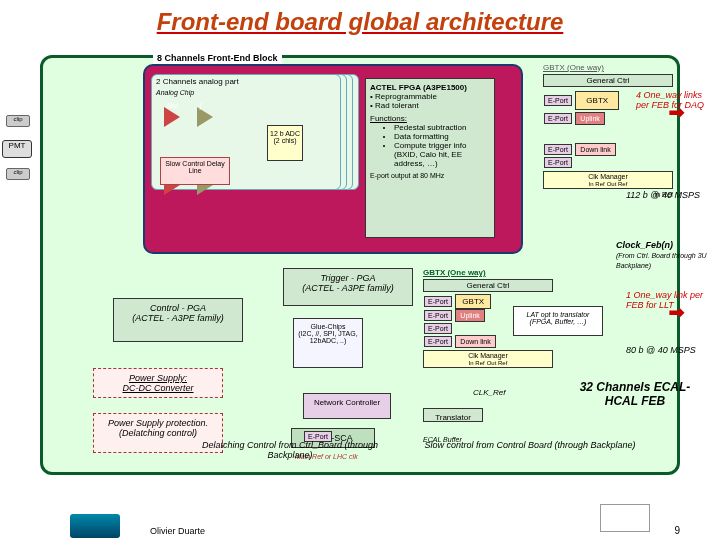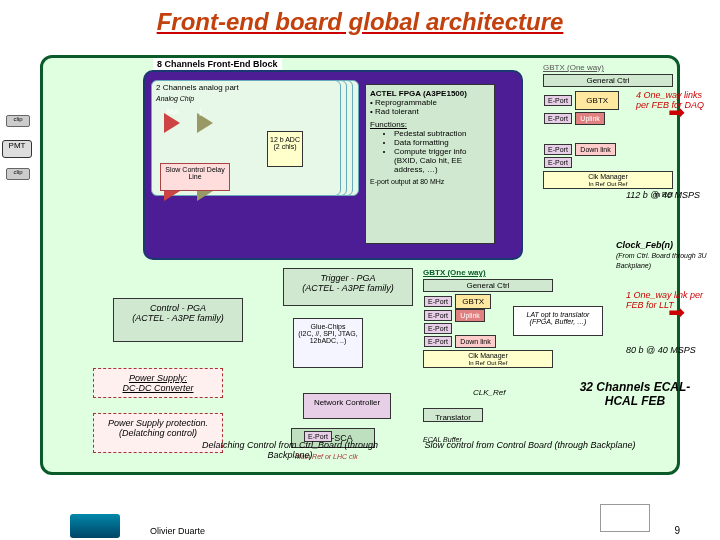--- a/index.html
+++ b/index.html
@@ -1,19 +1,19 @@
 <!DOCTYPE html>
 <html><head>
 <meta charset="utf-8">
 <style>
   * { box-sizing: border-box; margin: 0; padding: 0; }
   body { font-family: Arial, sans-serif; font-size: 9px; width: 720px; height: 540px; background: #fff; position: relative; }
   .title { text-align: center; font-size: 24px; font-weight: bold; font-style: italic; color: #c2410c; text-decoration: underline; text-decoration-color: #c00; padding: 8px 0; }
   .main-board { position: absolute; left: 40px; top: 55px; width: 640px; height: 420px; border: 3px solid #0a5a2a; border-radius: 12px; background: #e0ffe0; }
-  .feb-block { position: absolute; left: 100px; top: 12px; width: 380px; height: 190px; border: 2px solid #1a3a6f; border-radius: 10px; background: #4c1d95; }
+  .feb-block { position: absolute; left: 100px; top: 6px; width: 380px; height: 190px; border: 2px solid #1a3a6f; border-radius: 10px; background: #be185d; }
   .feb-label { position: absolute; left: 8px; top: -14px; background: #fff; padding: 1px 4px; font-size: 9px; font-weight: bold; }
   .analog-stack { position: absolute; left: 6px; top: 8px; width: 200px; height: 160px; }
   .analog-chip { position: absolute; border: 1px solid #6ab; border-radius: 6px; background: #e8f8e8; width: 190px; height: 116px; font-size: 8px; padding: 2px 4px; }
   .tri { width: 0; height: 0; border-top: 10px solid transparent; border-bottom: 10px solid transparent; border-left: 16px solid #c44; display: inline-block; }
   .tri-txt { position: absolute; left: 3px; top: -5px; color: #fff; font-size: 7px; }
   .adc-box { position: absolute; left: 115px; top: 50px; width: 36px; height: 36px; border: 1px solid #333; background: #ffc; font-size: 7px; text-align: center; padding-top: 4px; }
   .slowctrl { position: absolute; left: 8px; top: 82px; width: 70px; height: 28px; border: 1px solid #a44; background: #fdd; font-size: 7px; text-align: center; padding-top: 2px; }
   .fpga-box { position: absolute; left: 220px; top: 12px; width: 130px; height: 160px; border: 1px solid #333; background: #cfe8cf; font-size: 8px; padding: 4px; }
   .fpga-box ul { margin-left: 24px; }
   .gbtx-stack { position: absolute; left: 500px; top: 5px; width: 130px; height: 190px; }

